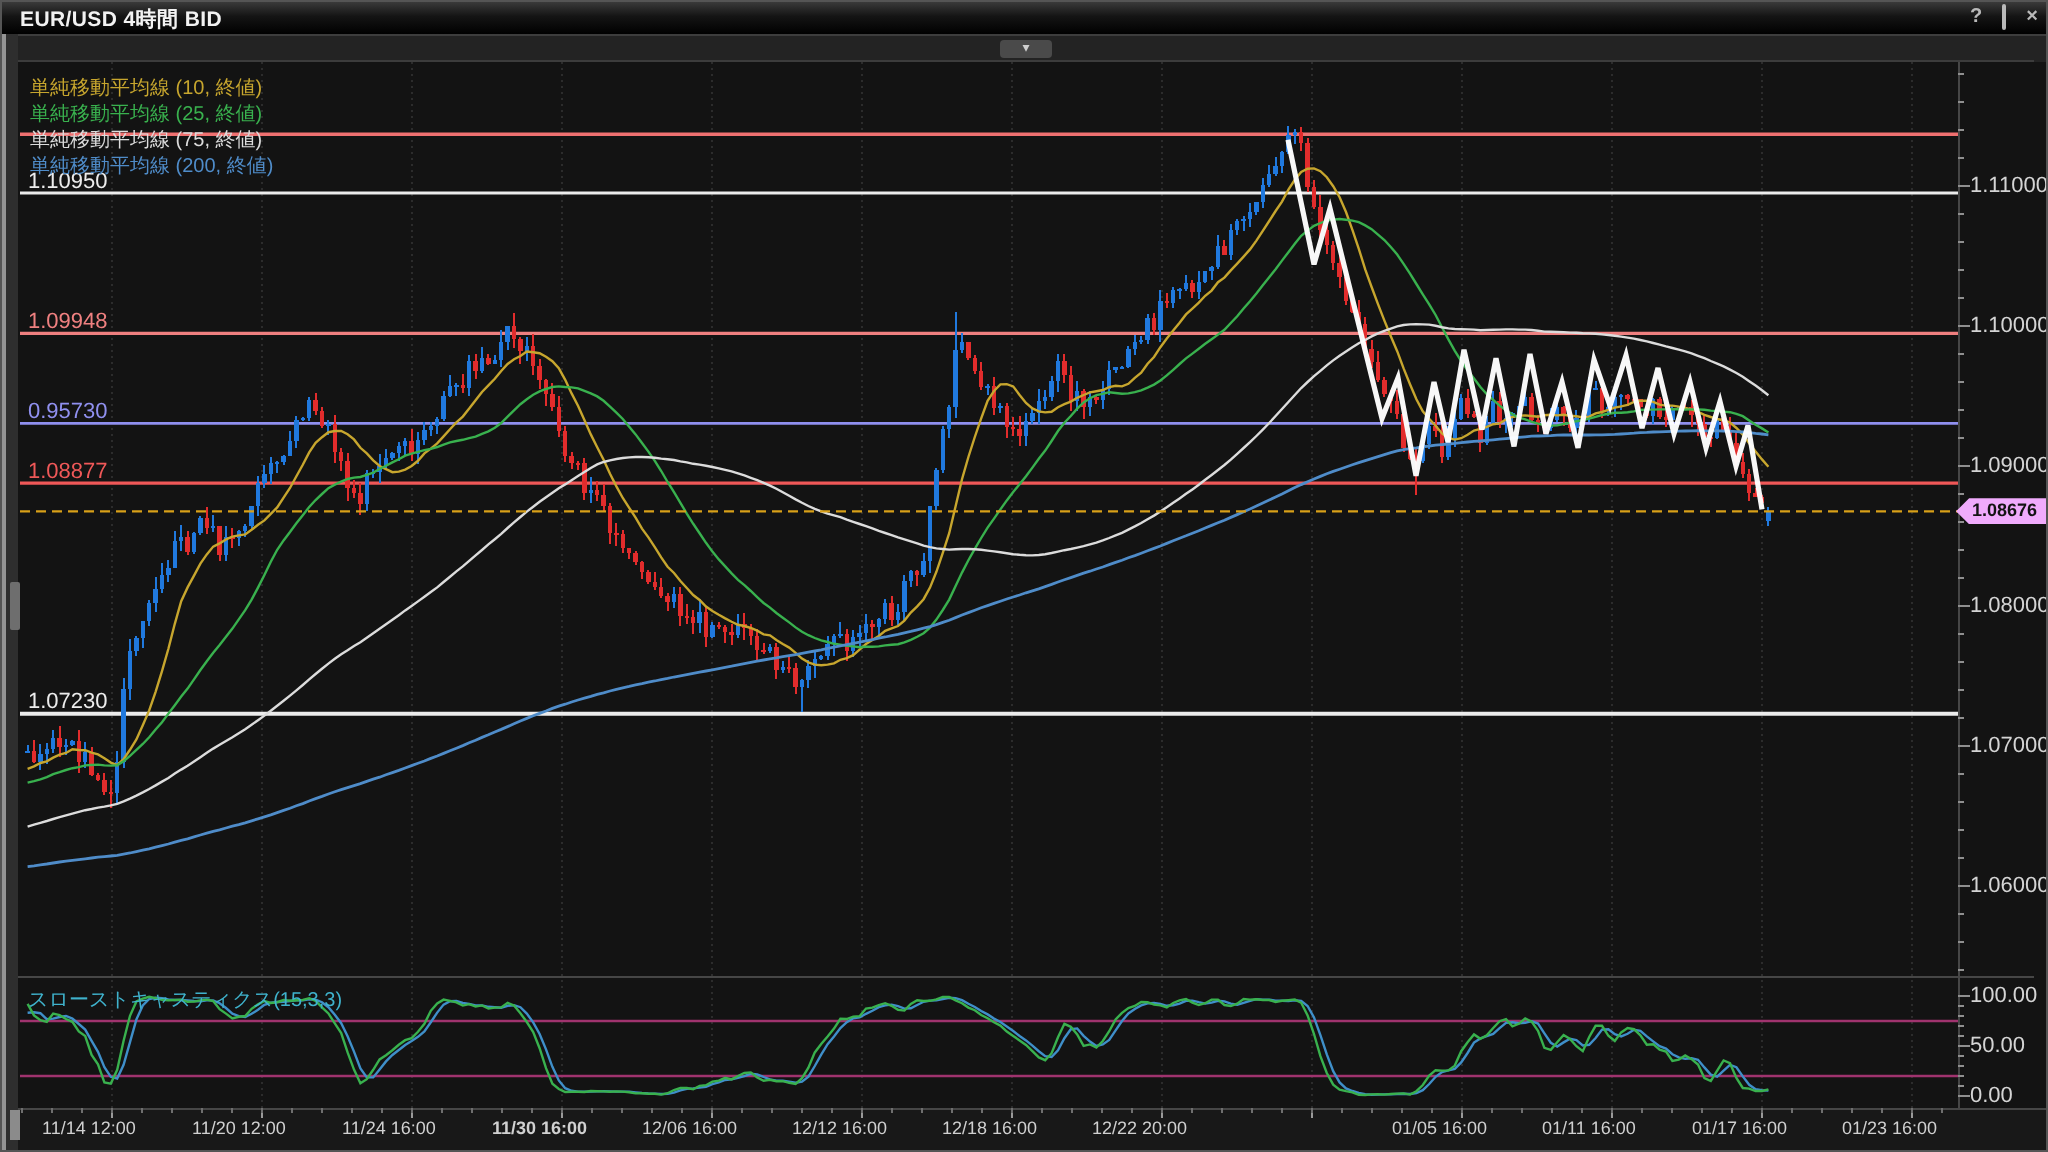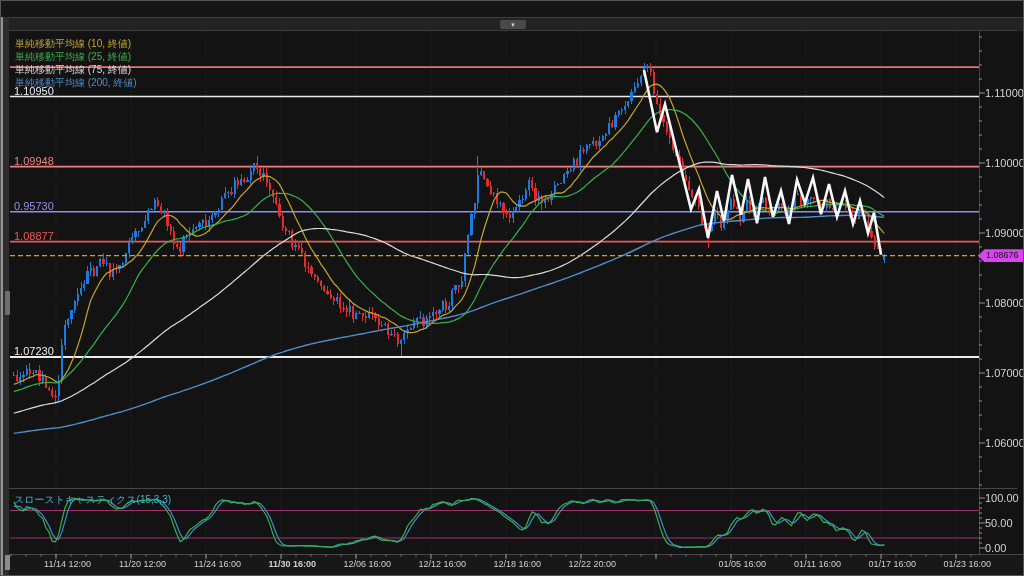--- a/index.html
+++ b/index.html
@@ -13,30 +13,38 @@
   #maxbox{width:8px;height:7px;border:1.5px solid #b9b9b9;border-radius:1px;}
   #subbar{position:absolute;left:0;top:16px;width:1024px;height:14px;background:#232323;border-top:1px solid #3d3d3d;box-sizing:border-box;}
   #expandbtn{position:absolute;left:499px;top:2px;width:26px;height:9px;background:#4a4a4a;border-radius:2px;
     color:#cfcfcf;font-size:7px;line-height:9px;text-align:center;}
   #rail{position:absolute;left:0;top:16px;width:8px;height:560px;background:#2e2e2e;border-left:2px solid #949494;box-sizing:border-box;}
   #railhandle{position:absolute;left:2px;top:274px;width:5px;height:24px;background:#6e6e6e;border-radius:1px;}
   #railfoot{position:absolute;left:2px;top:538px;width:5px;height:15px;background:#8b8b8b;}
   #chart{position:absolute;left:0;top:0;width:1024px;height:576px;}
   svg{position:absolute;left:0;top:0;}
   #labels .pl{position:absolute;font-size:11px;color:#d4d4d4;white-space:nowrap;}
-  #labels .xl{position:absolute;font-size:9px;color:#d0d0d0;width:70px;text-align:right;white-space:nowrap;}
+  #labels .xl{position:absolute;font-size:9px;color:#d0d0d0;width:70px;text-align:left;white-space:nowrap;}
   #labels .lg{position:absolute;font-size:10px;white-space:nowrap;}
-  #badge{position:absolute;left:977px;width:47px;height:13px;background:#d946ef;color:#141414;
-    font-size:9px;font-weight:normal;line-height:13px;padding-left:8px;box-sizing:border-box;
+  #badge{position:absolute;left:977px;width:47px;height:13px;background:#f0abfc;color:#141414;
+    font-size:9px;font-weight:bold;line-height:13px;padding-left:8px;box-sizing:border-box;
     clip-path:polygon(0 50%,14% 0,100% 0,100% 100%,14% 100%);}
 </style>
 </head>
 <body>
 
 <div id="window">
+  <div id="titlebar">
+    <span id="title">EUR/USD 4時間 BID</span>
+    <div id="winbtns">
+      <span class="wbtn">?</span>
+      <span class="wbtn"><span id="maxbox"></span></span>
+      <span class="wbtn">×</span>
+    </div>
+  </div>
   <div id="subbar">
     <div id="expandbtn">▾</div>
   </div>
 
   <div id="chart">
     <svg id="plot" width="1024" height="576" viewBox="0 0 1024 576">
         <rect x="8" y="30" width="1016" height="523" fill="#131313"></rect>
         <rect x="0" y="553" width="1024" height="23" fill="#181818"></rect>
         <line x1="55" y1="30" x2="55" y2="553" stroke="#2c2c2c" stroke-width="1" stroke-dasharray="1,2"></line>
         <line x1="130" y1="30" x2="130" y2="553" stroke="#2c2c2c" stroke-width="1" stroke-dasharray="1,2"></line>

